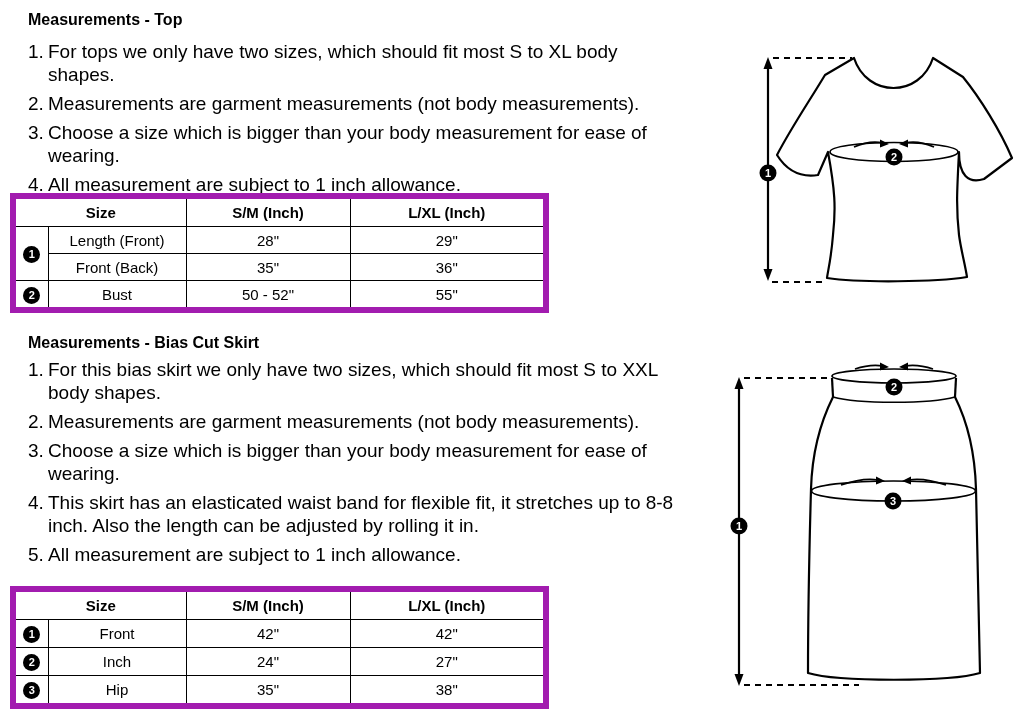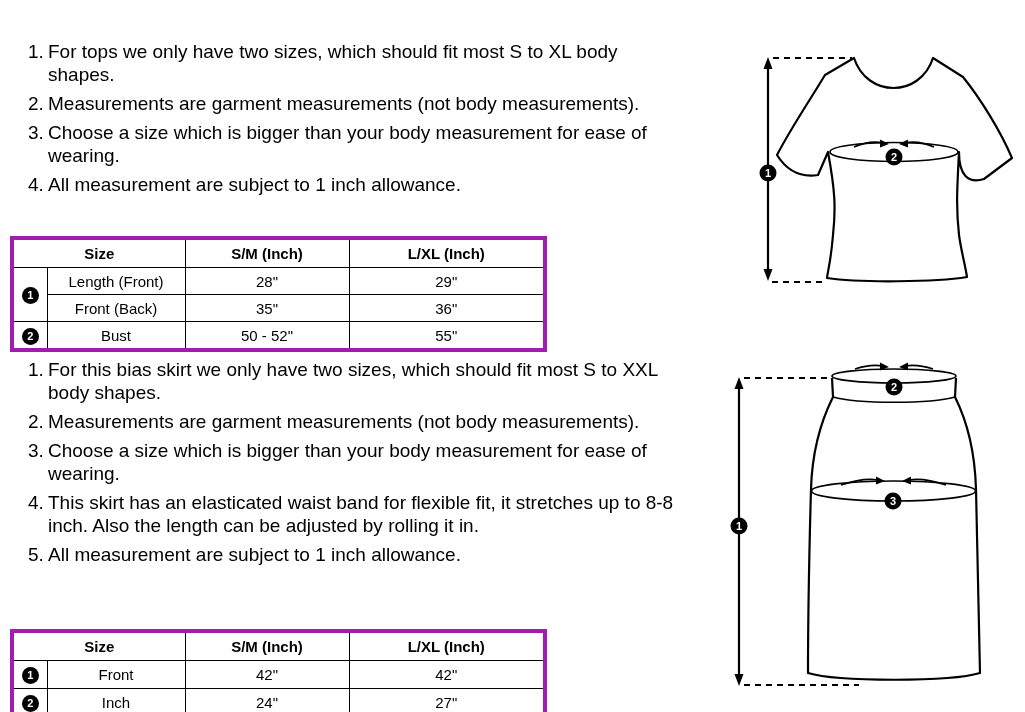--- a/index.html
+++ b/index.html
@@ -9,22 +9,22 @@
   }
   .section-title {
     position:absolute; margin:0; font-size:16px; font-weight:bold; line-height:20px;
   }
   .notes { position:absolute; width:646px; counter-reset:n; }
   .note { display:flex; margin-bottom:6px; font-size:19px; line-height:23px; counter-increment:n; }
   .note-num { flex:0 0 20px; width:20px; }
   .note-num::before { content:counter(n) "."; }
   .note-txt { flex:1; width:624px; }
   .m-table {
-    position:absolute; border-collapse:collapse; border:4px solid #a21caf;
-    table-layout:fixed; background:#fff;margin-top:43px;
+    position:absolute; border-collapse:collapse; border:6px solid #a21caf;
+    table-layout:fixed; background:#fff;
   }
   .m-table th, .m-table td {
     border:1px solid #000; text-align:center; vertical-align:middle;
     padding:0; font-size:15px; height:26px;
   }
   .m-table th { font-weight:bold; height:27px; }
   .t2 td { height:27px; }
   .badge {
     display:inline-flex; width:17px; height:17px; border-radius:50%;
     background:#000; color:#fff; font-size:11px; font-weight:bold;
@@ -37,20 +37,21 @@
   .aline   { fill:none; stroke:#000; stroke-width:2.2; }
   .ahead   { fill:#000; stroke:none; }
   .bcirc   { fill:#000; }
   .btxt    { fill:#fff; font-family:"Liberation Sans",sans-serif; font-size:11px; font-weight:bold; text-anchor:middle; }
 </style>
 </head>
 <body>
 
 <div class="page">
 
+  <h2 class="section-title" style="left:28px; top:10px;">Measurements - Top</h2>
 
   <div class="notes" style="left:28px; top:40px;">
     <div class="note">
       <span class="note-num"></span>
       <span class="note-txt">For tops we only have two sizes, which should fit most S to XL body shapes.</span>
     </div>
     <div class="note">
       <span class="note-num"></span>
       <span class="note-txt">Measurements are garment measurements (not body measurements).</span>
     </div>
@@ -127,20 +128,21 @@
     <g>
       <circle class="bcirc" cx="28" cy="133" r="8.5"></circle>
       <text class="btxt" x="28" y="137">1</text>
     </g>
     <g>
       <circle class="bcirc" cx="154" cy="117" r="8.5"></circle>
       <text class="btxt" x="154" y="121">2</text>
     </g>
   </svg>
 
+  <h2 class="section-title" style="left:28px; top:333px;">Measurements - Bias Cut Skirt</h2>
 
   <div class="notes" style="left:28px; top:358px;">
     <div class="note">
       <span class="note-num"></span>
       <span class="note-txt">For this bias skirt we only have two sizes, which should fit most S to XXL body shapes.</span>
     </div>
     <div class="note">
       <span class="note-num"></span>
       <span class="note-txt">Measurements are garment measurements (not body measurements).</span>
     </div>

